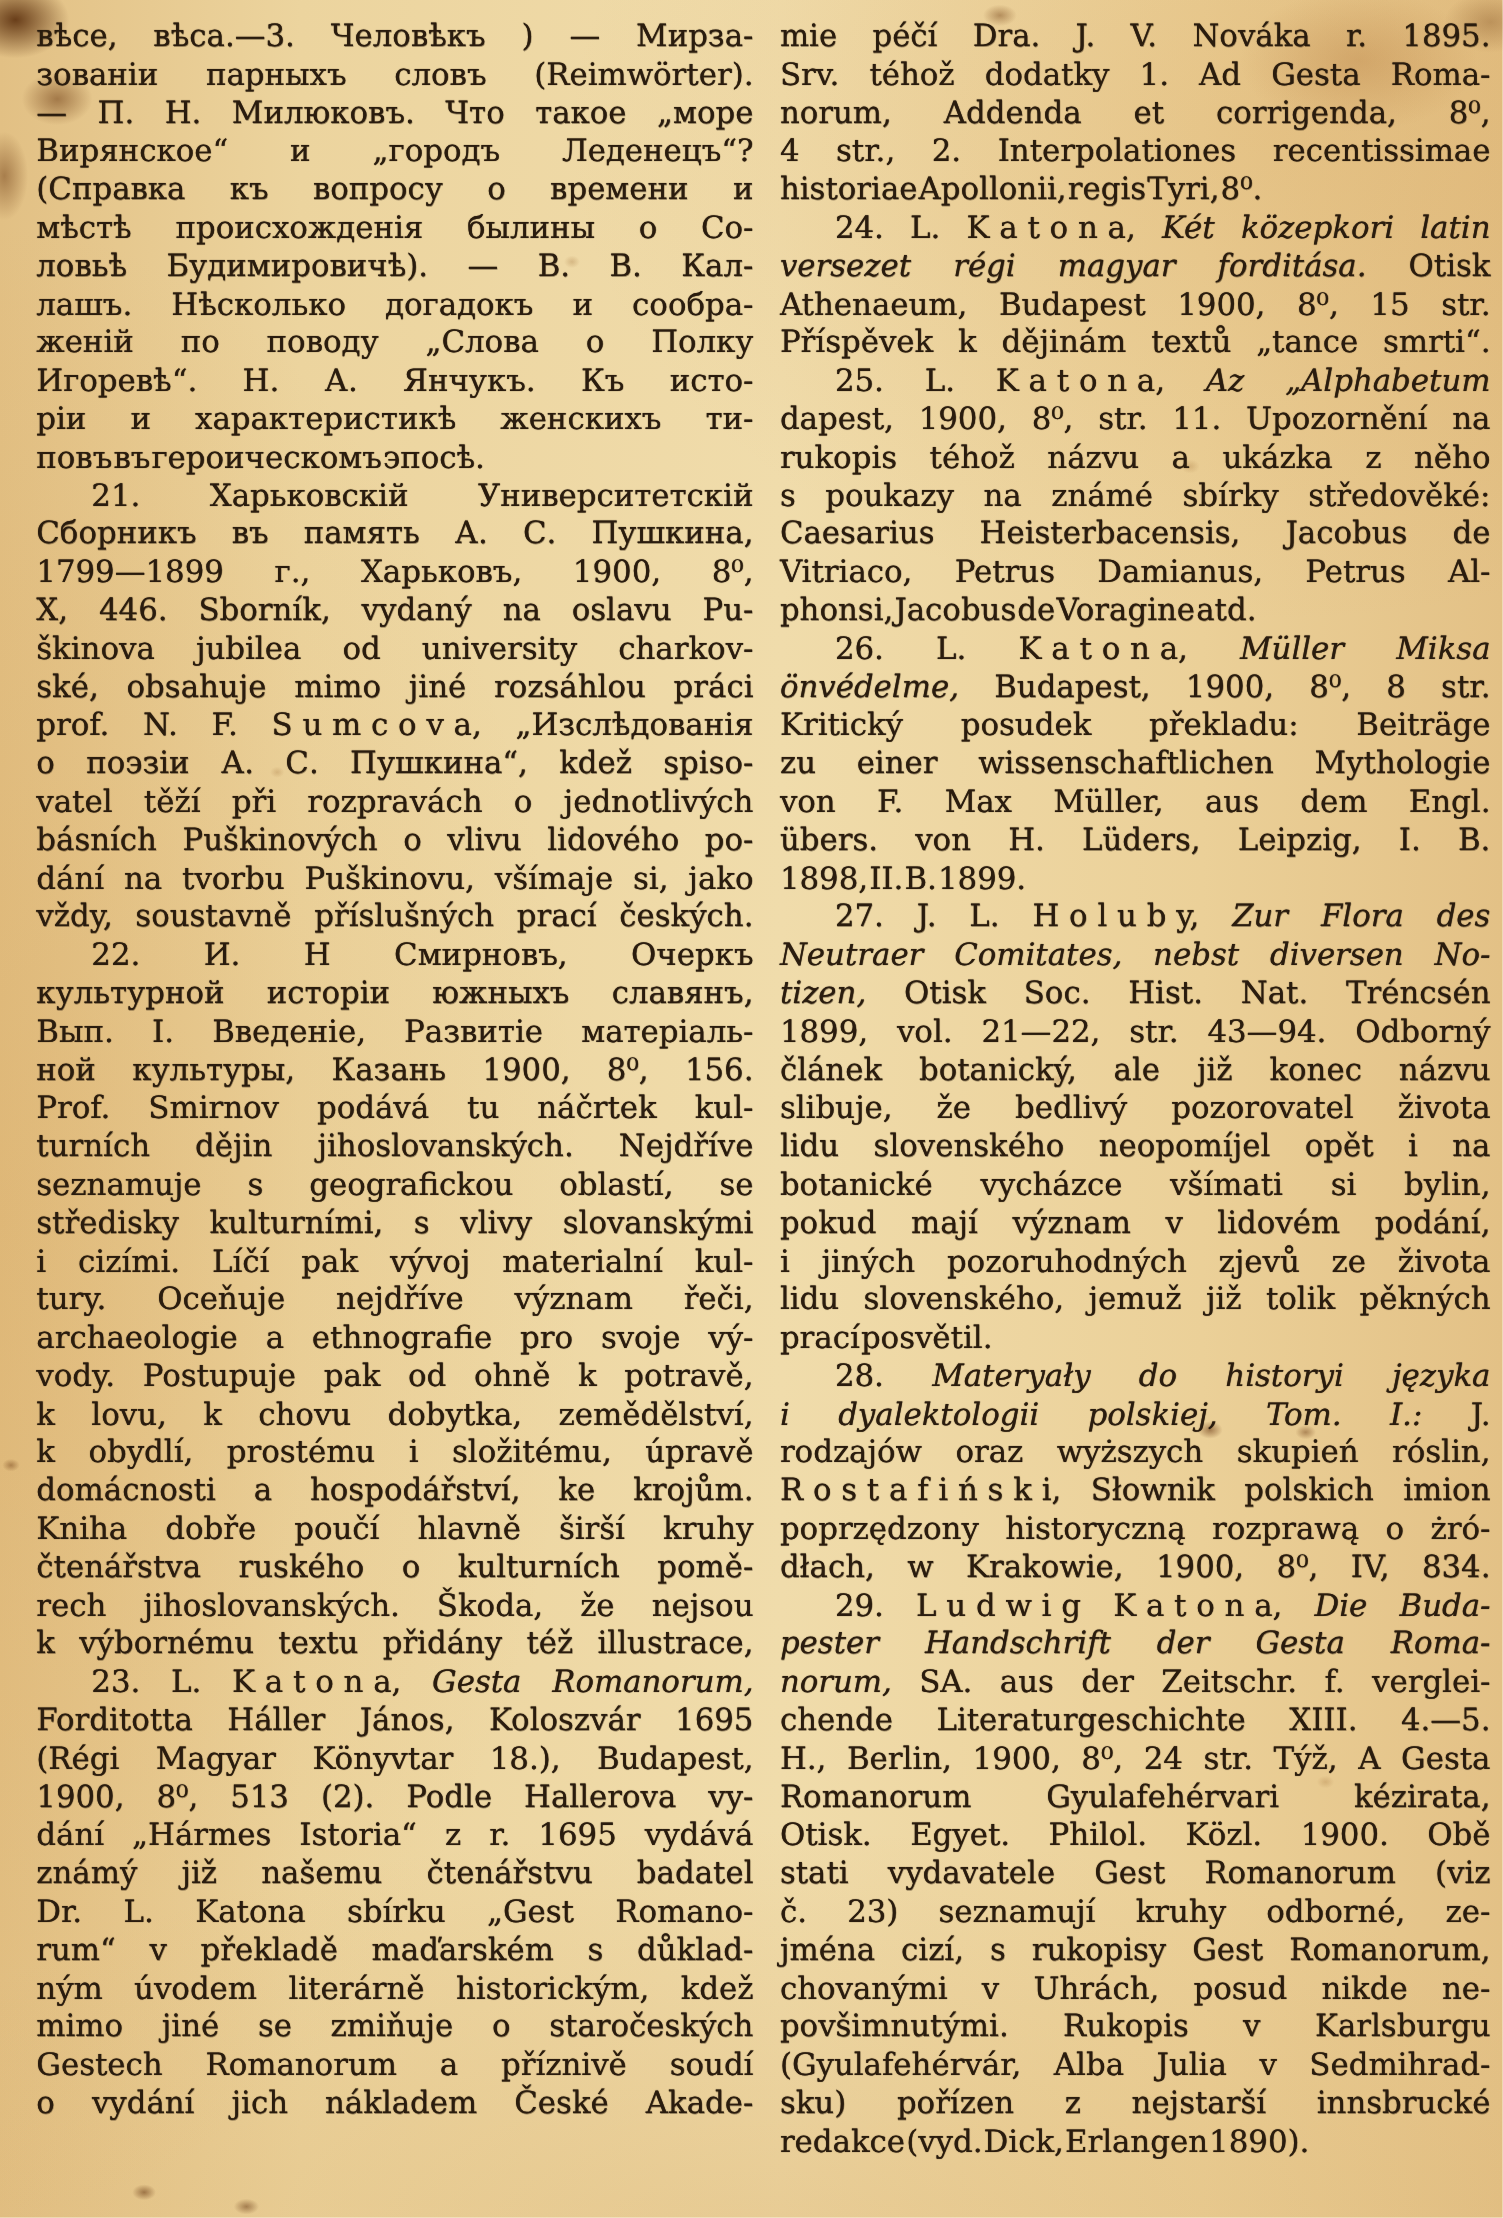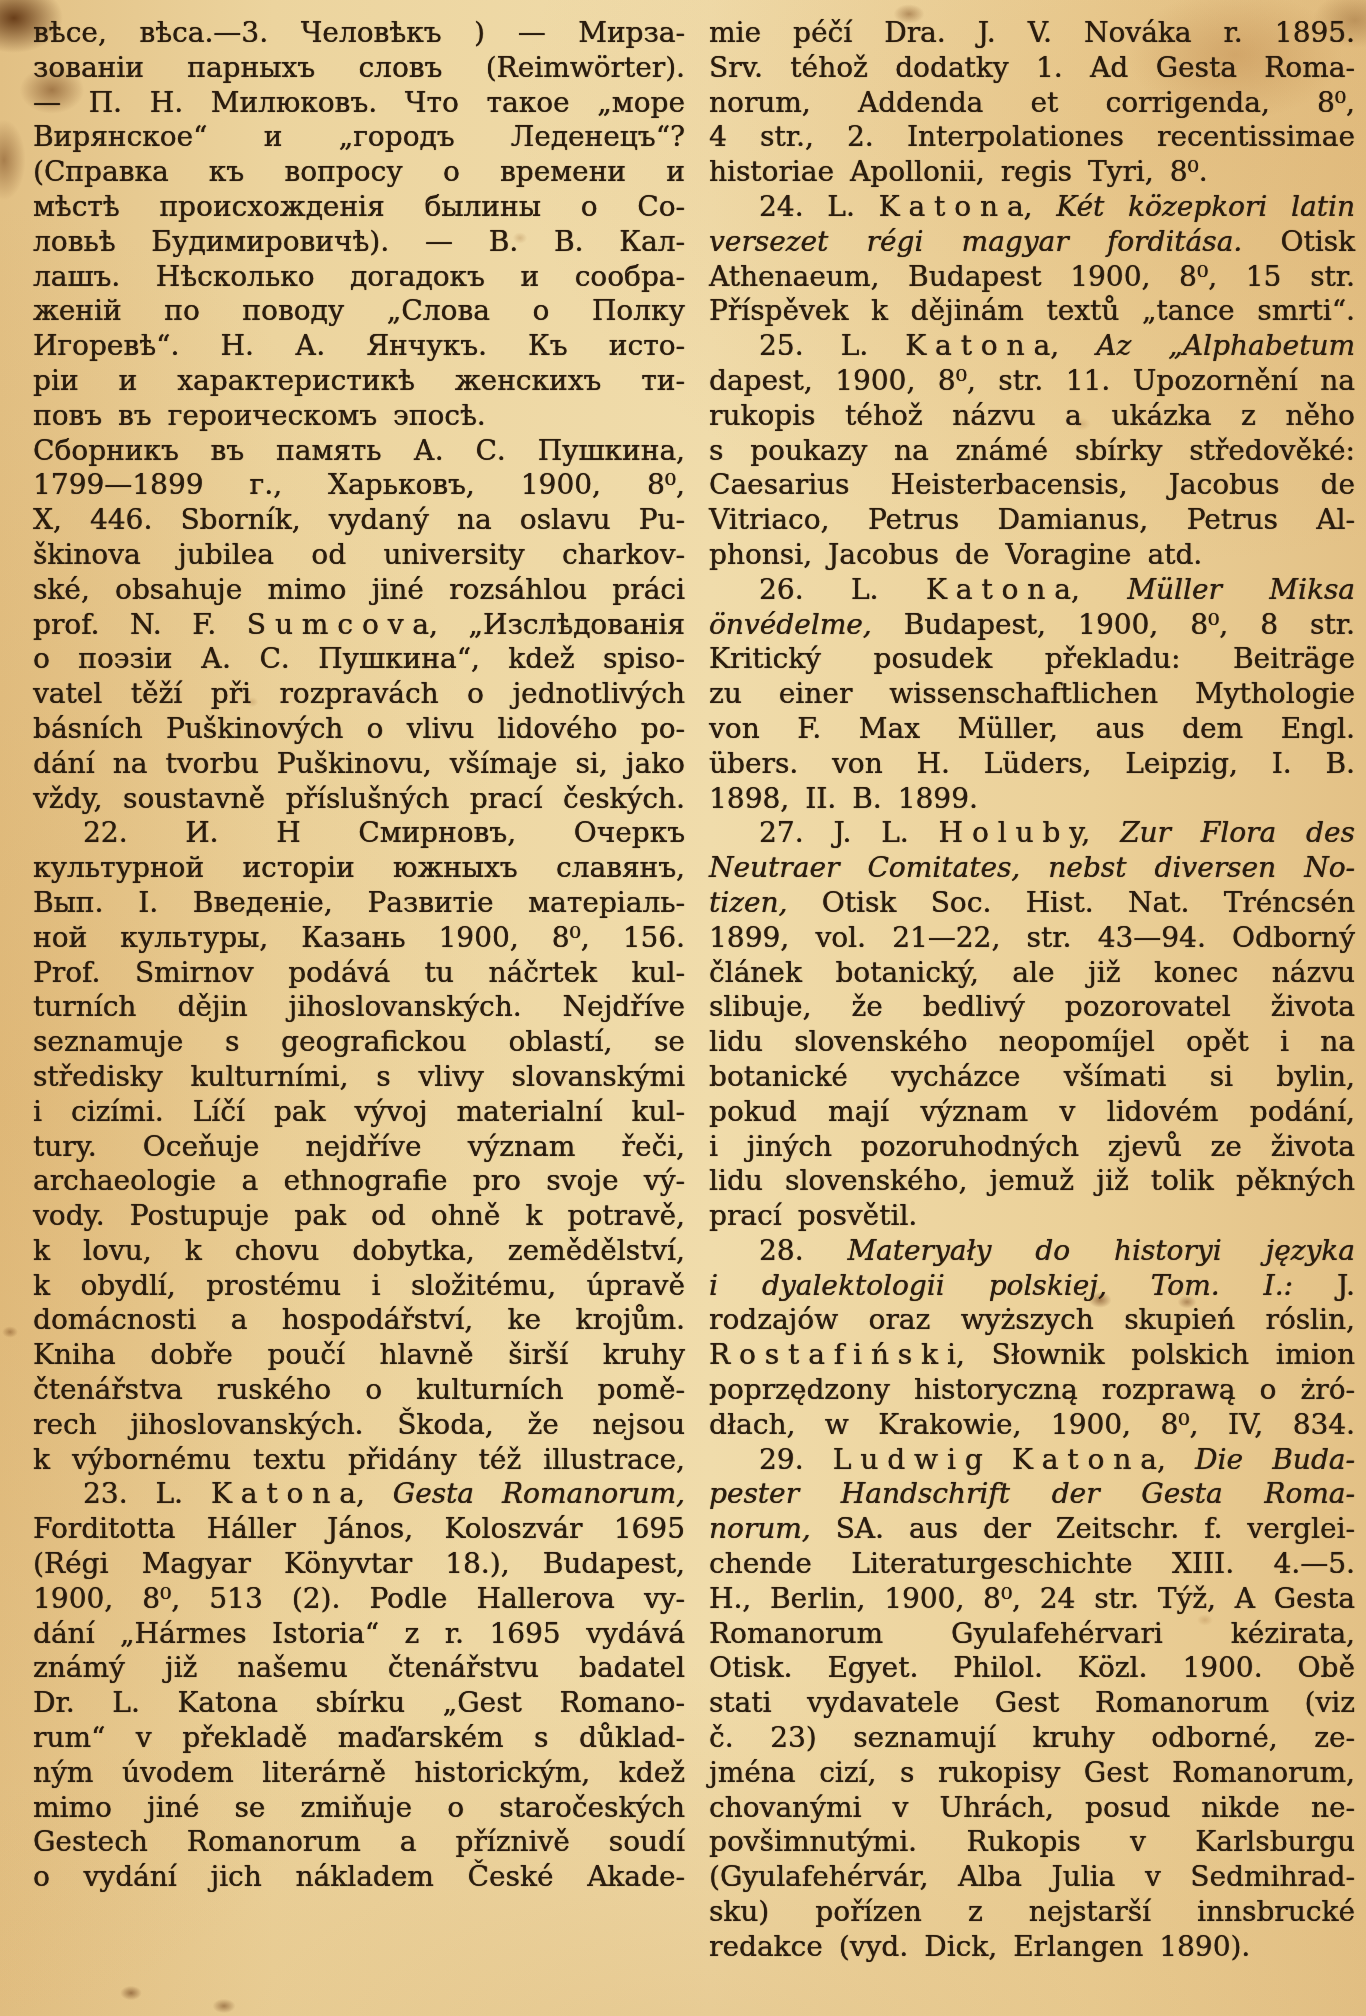--- a/index.html
+++ b/index.html
@@ -52,21 +52,21 @@
   }
   .page{display:flex;padding:16px 11px 0 33px;gap:24px;}
   .col{flex:0 0 auto;}
   .col-left{width:652px;}
   .col-right{width:646px;}
   .line{
     display:flex;justify-content:space-between;align-items:baseline;
     height:34.8px;line-height:34.8px;font-size:28px;overflow:visible;
   }
   .line.ind{padding-left:50px;align-items:center;}
-  .line.end{justify-content:flex-start;gap:16px;}
+  .line.end{justify-content:flex-start;gap:1px;}
   .line span{
     text-shadow:0 0 0.9px rgba(40,26,12,.85), 0.4px 0.4px 0.4px rgba(40,26,12,.35);
   }
   .it{font-style:italic;}
 </style>
 </head>
 <body>
 
 <div class="page">
   <div class="col col-left" id="col-left">
@@ -151,20 +151,25 @@
         <span>характеристикѣ</span>
         <span>женскихъ</span>
         <span>ти-</span>
       </div>
       <div class="line end">
         <span>повъ</span>
         <span>въ</span>
         <span>героическомъ</span>
         <span>эпосѣ.</span>
       </div>
+      <div class="line ind">
+        <span>21.</span>
+        <span>Харьковскій</span>
+        <span>Университетскій</span>
+      </div>
       <div class="line">
         <span>Сборникъ</span>
         <span>въ</span>
         <span>память</span>
         <span>А.</span>
         <span>С.</span>
         <span>Пушкина,</span>
       </div>
       <div class="line">
         <span>1799—1899</span>

